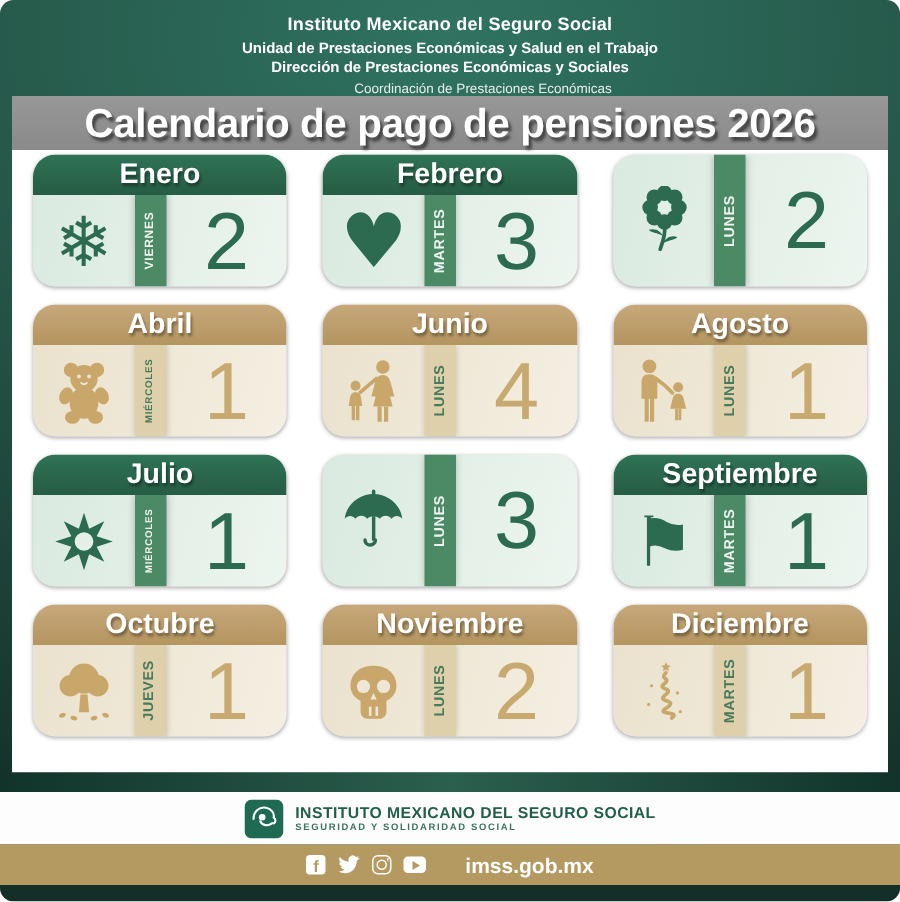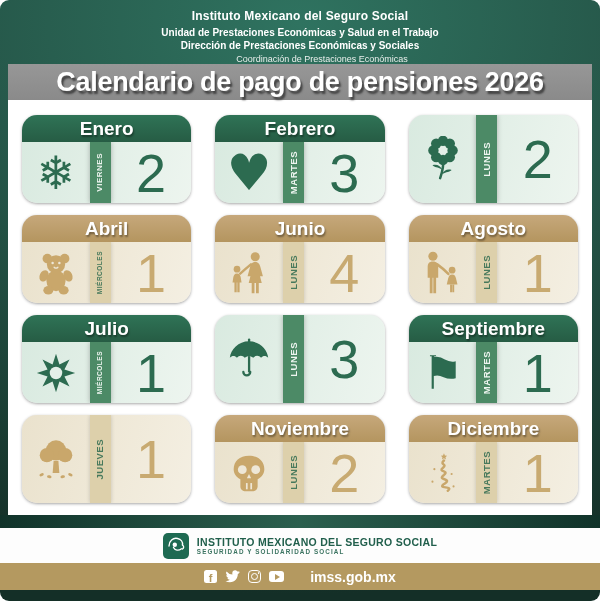--- a/index.html
+++ b/index.html
@@ -18,21 +18,21 @@
     height:36px;margin:0 8px;background:linear-gradient(180deg,#979797,#8a8a8a);
     display:flex;align-items:center;justify-content:center;
   }
   .banner span{
     color:#fff;font-size:27px;font-weight:800;letter-spacing:-.3px;
     text-shadow:2px 3px 2px rgba(60,60,60,.9);white-space:nowrap;
   }
   
   .months{
     height:415px;margin:0 8px;background:#fff;box-sizing:border-box;
-    padding:15px 14px 12px;display:grid;
+    padding:3px 14px 12px;display:grid;
     grid-template-columns:repeat(3,1fr);grid-auto-rows:88px;gap:12px 24px;
   }
   .card{
     border-radius:15px;overflow:hidden;display:flex;flex-direction:column;
     box-shadow:0 1px 3px rgba(0,0,0,.35);position:relative;background:#eee;
   }
   .card-header{
     height:27px;flex:0 0 27px;display:flex;align-items:center;justify-content:center;
     color:#fff;font-weight:bold;font-size:19px;text-shadow:1px 2px 2px rgba(0,0,0,.4);
     position:relative;z-index:2;
@@ -279,20 +279,23 @@
             <span class="glyph" style="font-size:46px;">⚑</span>
           </span>
       <span class="ribbon">
         <span class="day" style="font-size: 9.5px;">MARTES</span>
       </span>
       <span class="date-zone">1</span>
     </div>
   </div>
 
   <div class="card tan">
+    <div class="card-header">
+      <span>Octubre</span>
+    </div>
     <div class="card-body">
       <span class="icon-zone">
   <svg class="isvg" viewBox="0 0 48 48" fill="currentColor">
     <circle cx="24" cy="15" r="10.5"></circle>
     <circle cx="14.5" cy="20" r="7.5"></circle>
               <circle cx="33.5" cy="20" r="7.5"></circle>
     <path d="M21.5 26 h5 l1 12.5 h-7 z"></path>
     <ellipse cx="9" cy="40.5" rx="2.4" ry="1.5" transform="rotate(-25 9 40.5)"></ellipse>
     <ellipse cx="17" cy="42.5" rx="2.4" ry="1.5" transform="rotate(15 17 42.5)"></ellipse>
     <ellipse cx="31" cy="42.5" rx="2.4" ry="1.5" transform="rotate(-15 31 42.5)"></ellipse>

